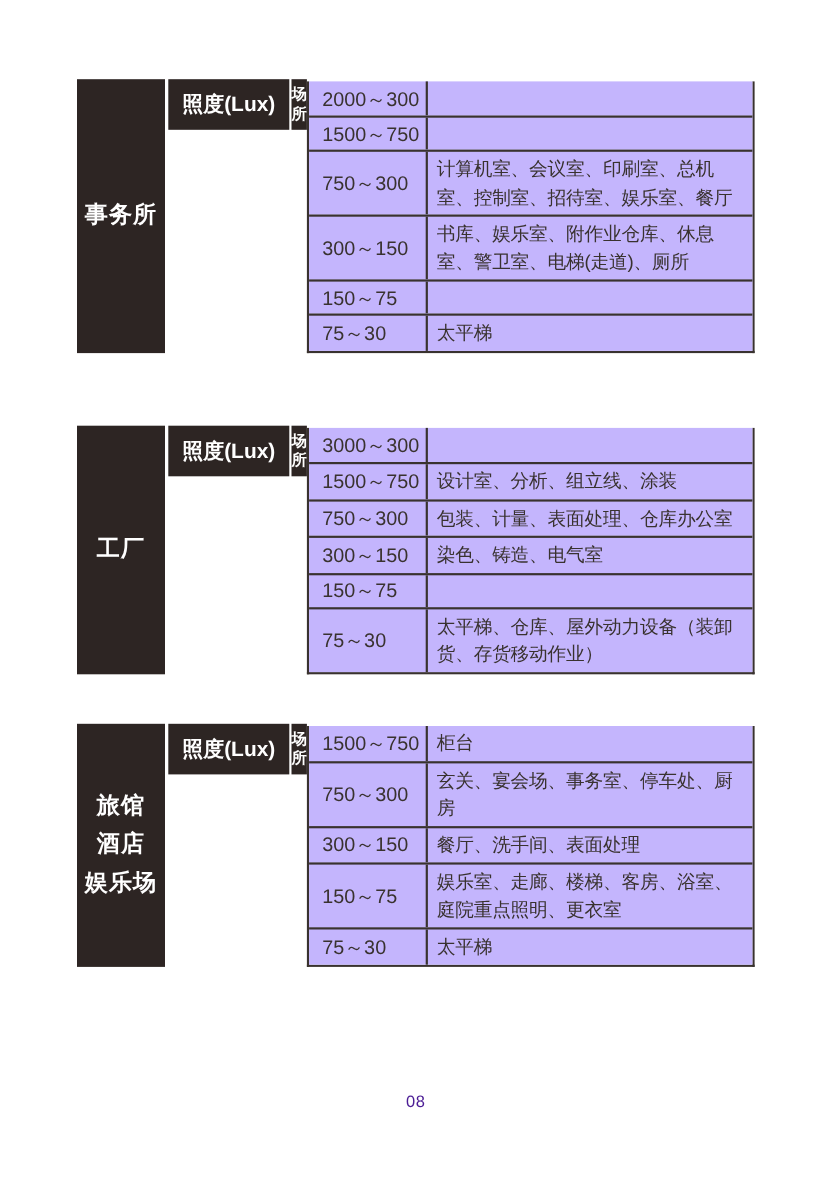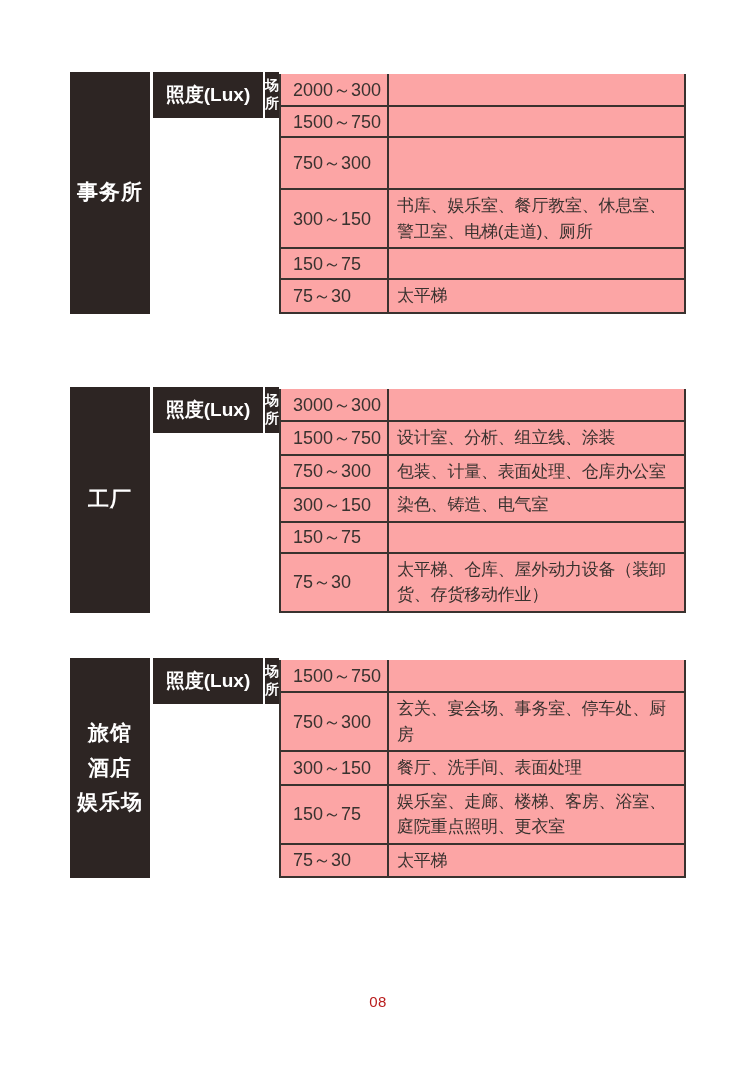--- a/index.html
+++ b/index.html
@@ -75,21 +75,21 @@
     border-right: 2px solid #39322f;
     border-bottom: 2px solid #39322f;
     display: flex;
     flex-direction: column;
   }
   .row {
     display: flex;
     border-top: 2px solid #39322f;
     min-height: 31px;
     box-sizing: border-box;
-    background: #fca5a5;
+    background: #c4b5fd;
   }
   .row:first-child { border-top: none; }
   .row.tall { min-height: 52px; }
   .c-lux {
     width: 108px;
     flex: 0 0 108px;
     border-right: 2px solid #39322f;
     display: flex;
     align-items: center;
     padding: 2px 2px 2px 12px;
@@ -109,21 +109,21 @@
     color: #39322f;
     letter-spacing: -0.2px;
   }
   .page-number {
     position: absolute;
     left: 0;
     right: 0;
     top: 993px;
     text-align: center;
     font-size: 15px;
-    color: #b91c1c;
+    color: #4c1d95;
     letter-spacing: 0.5px;
   }
   #tbl-office { top: 72px; }
   #tbl-factory { top: 387px; }
   #tbl-hotel { top: 658px; }
 </style>
 </head>
 <body>
 
 <div class="page">
@@ -139,24 +139,25 @@
       </div>
       <div class="tbl-body">
         <div class="row">
           <div class="c-lux">2000～300</div>
         </div>
         <div class="row">
           <div class="c-lux">1500～750</div>
         </div>
         <div class="row tall">
           <div class="c-lux">750～300</div>
+          <div class="c-place">计算机室、会议室、印刷室、总机室、控制室、招待室、娱乐室、餐厅</div>
         </div>
         <div class="row tall">
           <div class="c-lux">300～150</div>
-          <div class="c-place">书库、娱乐室、餐厅教室、休息室、警卫室、电梯(走道)、厕所</div>
+          <div class="c-place">书库、娱乐室、附作业仓库、休息室、警卫室、电梯(走道)、厕所</div>
         </div>
         <div class="row">
           <div class="c-lux">150～75</div>
         </div>
         <div class="row">
           <div class="c-lux">75～30</div>
           <div class="c-place">太平梯</div>
         </div>
       </div>
     </div>
@@ -205,20 +206,21 @@
       <div>娱乐场</div>
     </div>
     <div class="tbl-main">
       <div class="tbl-head">
         <div class="h-lux">照度(Lux)</div>
         <div class="h-place">场所</div>
       </div>
       <div class="tbl-body">
         <div class="row">
           <div class="c-lux">1500～750</div>
+          <div class="c-place">柜台</div>
         </div>
         <div class="row">
           <div class="c-lux">750～300</div>
           <div class="c-place">玄关、宴会场、事务室、停车处、厨房</div>
         </div>
         <div class="row">
           <div class="c-lux">300～150</div>
           <div class="c-place">餐厅、洗手间、表面处理</div>
         </div>
         <div class="row">

